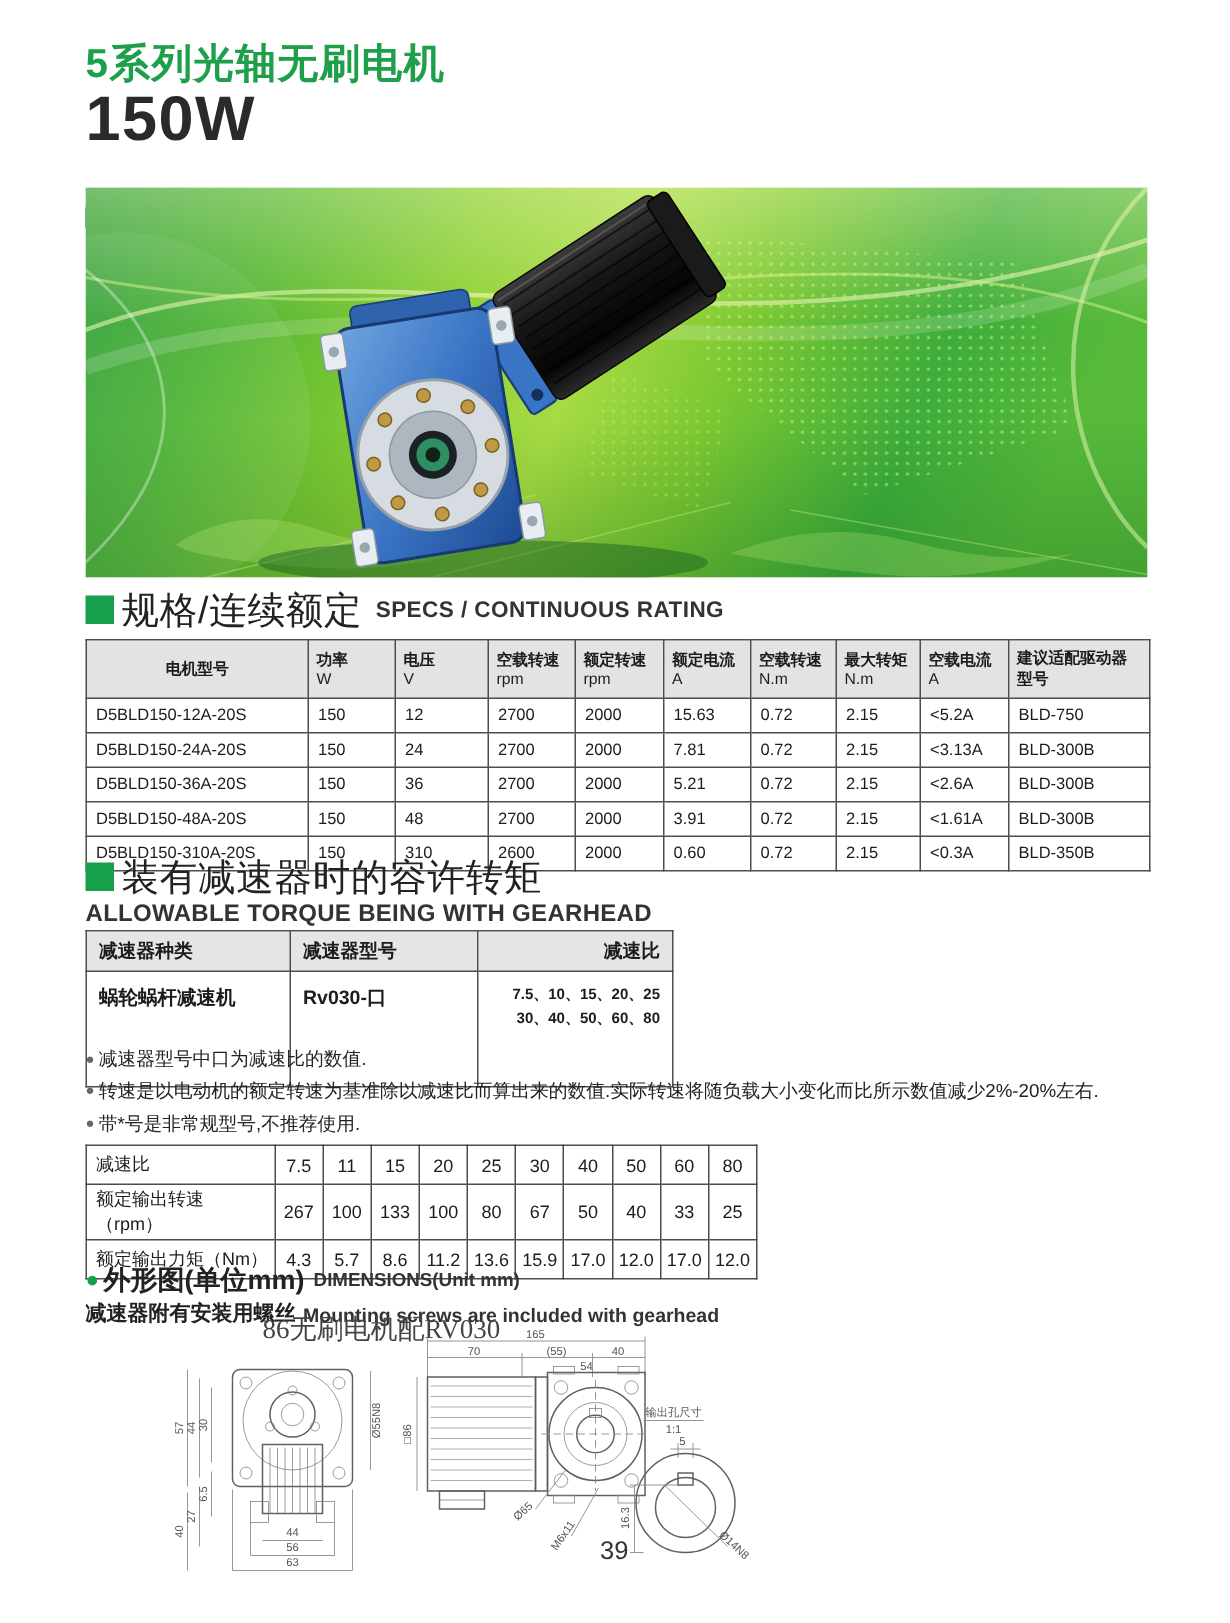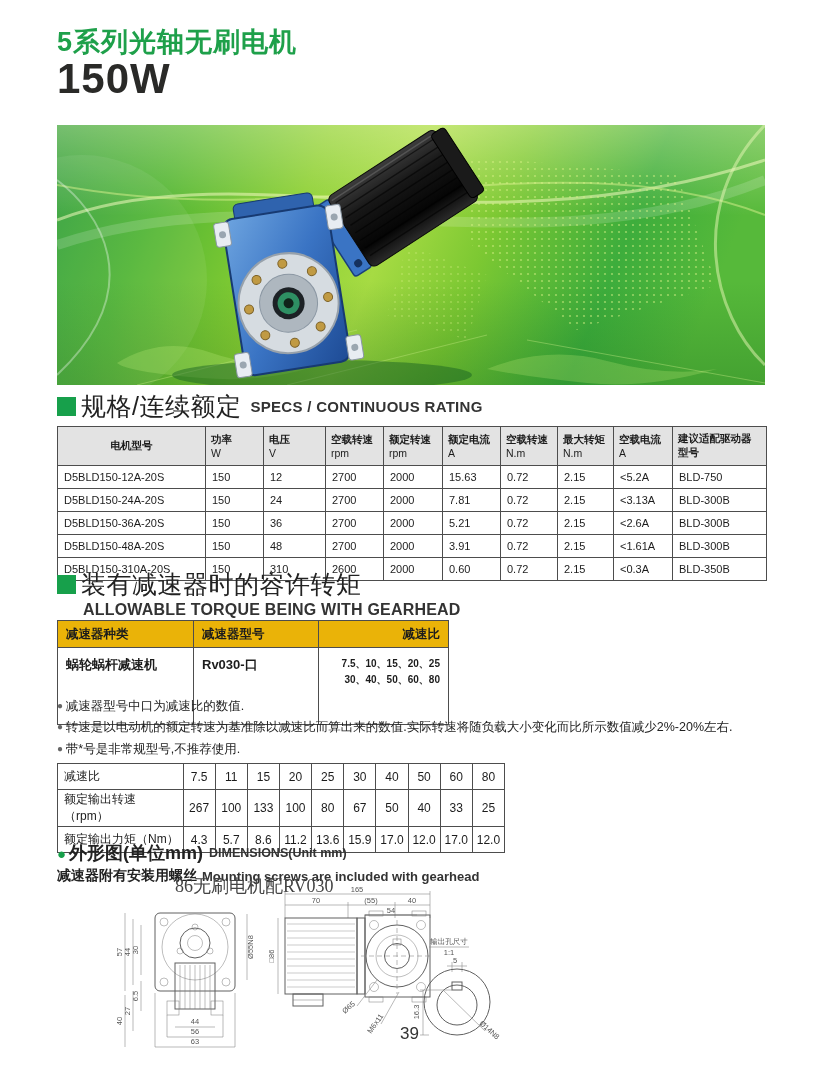--- a/index.html
+++ b/index.html
@@ -11,39 +11,39 @@
   .hdr .power{font-size:42px;font-weight:800;color:#2a2a28;line-height:1.0;letter-spacing:1px;}
   .hdr .frame{font-size:23px;font-weight:bold;color:#2a2a28;line-height:1.1;margin-top:32px;}
   
   .banner{position:absolute;left:57px;top:125px;width:708px;height:260px;}
   
   .sec{position:absolute;left:57px;}
   .row{display:flex;align-items:center;}
   .sq{width:19px;height:19px;background:#17a04b;margin-right:5px;flex:0 0 auto;}
   .cn-big{font-size:25px;font-weight:normal;color:#222;letter-spacing:.5px;}
   .en-big{font-size:15px;font-weight:bold;color:#333;margin-left:9px;letter-spacing:.3px;}
-  .en-sub{font-size:16px;font-weight:bold;color:#333;margin-left:26px;letter-spacing:.2px;}
+  .en-sub{font-size:16px;font-weight:bold;color:#333;letter-spacing:.2px;}
   .grn-dot{color:#17a04b;font-size:15px;margin-right:3px;}
   .dims-cn{font-size:18px;font-weight:bold;color:#222;}
   .dims-en{font-size:12.5px;font-weight:bold;color:#333;margin-left:6px;}
   .dims-sub-cn{font-size:14px;font-weight:bold;color:#222;}
   .dims-sub-en{font-size:13px;font-weight:bold;color:#333;margin-left:5px;}
   .caption{position:absolute;left:175px;top:874px;font-size:18px;color:#444;
            font-family:Liberation Serif, serif;}
   
   table{border-collapse:collapse;table-layout:fixed;padding-left:44px;}
   td,th{border:1px solid #4d4d4d;overflow:hidden;}
   .t1{position:absolute;left:57px;top:426px;width:709px;font-size:11px;}
   .t1 th{background:#e3e3e3;height:34px;text-align:left;padding:2px 5px;vertical-align:middle;}
   .t1 .h-cn{font-weight:bold;font-size:10.5px;}
   .t1 .h-unit{font-weight:normal;font-size:10.5px;}
   .t1 th.c0{text-align:center;}
   .t1 td{height:20px;padding:1px 6px;text-align:left;white-space:nowrap;}
   .t2{position:absolute;left:57px;top:620px;width:391px;font-size:13px;}
-  .t2 th{background:#eab308;height:22px;font-size:12.5px;font-weight:bold;text-align:left;padding:2px 8px;margin-top:18px;}
+  .t2 th{background:#e5e5e5;height:22px;font-size:12.5px;font-weight:bold;text-align:left;padding:2px 8px;margin-top:18px;}
   .t2 th.r{text-align:right;}
   .t2 td{height:60px;vertical-align:top;padding:8px 8px;font-weight:bold;}
   .t2 td.ratios{font-weight:bold;font-size:10px;text-align:right;line-height:1.6;padding-top:8px;}
   .t3{position:absolute;left:57px;top:763px;width:448px;font-size:12px;}
   .t3 td{height:23px;text-align:center;padding:1px 2px;}
   .t3 td.lbl{text-align:left;padding-left:6px;}
   
   .notes{position:absolute;left:57px;top:698px;width:700px;margin:0;padding:0;list-style:none;
          font-size:12.5px;color:#222;}
   .notes li{margin-bottom:5px;line-height:1.3;}

